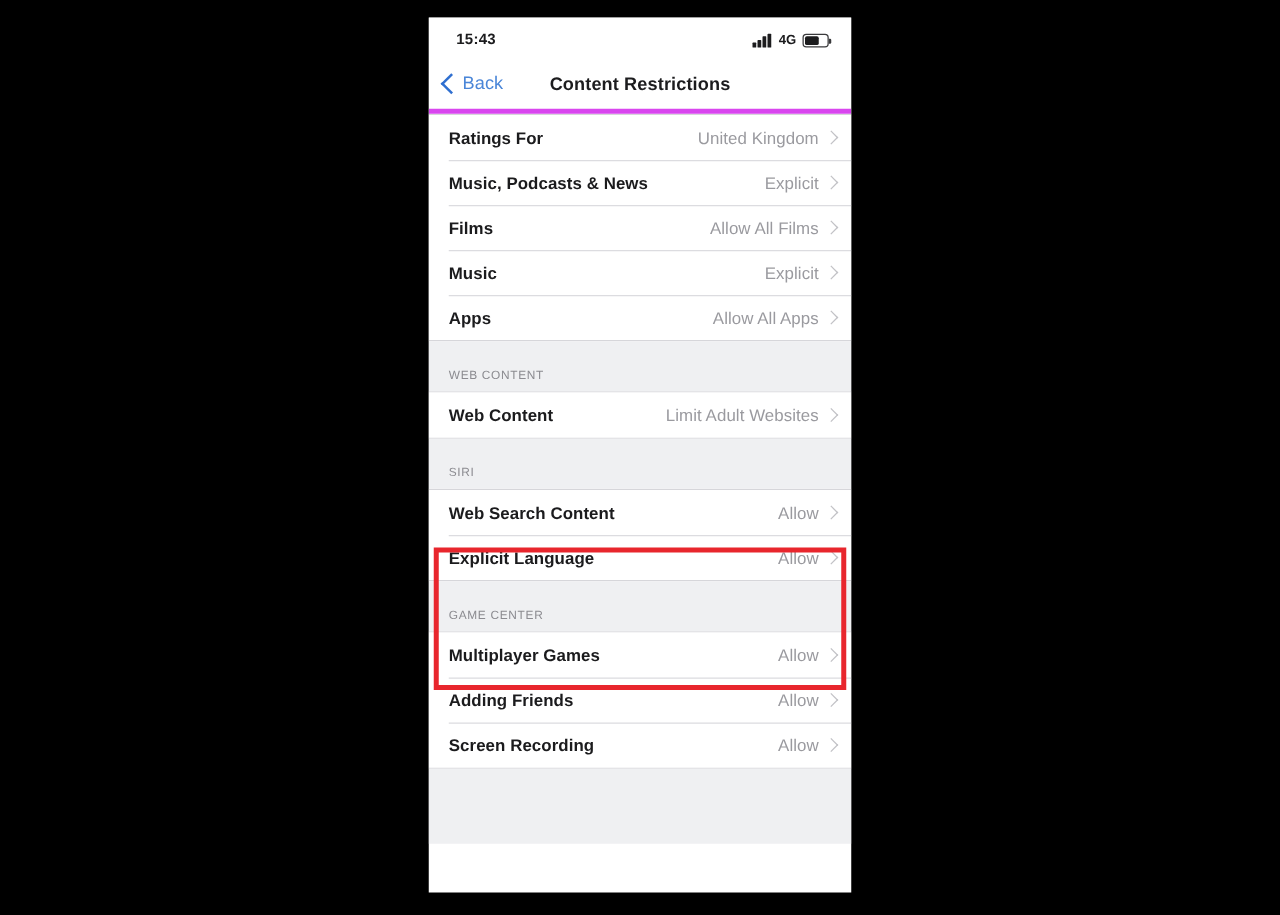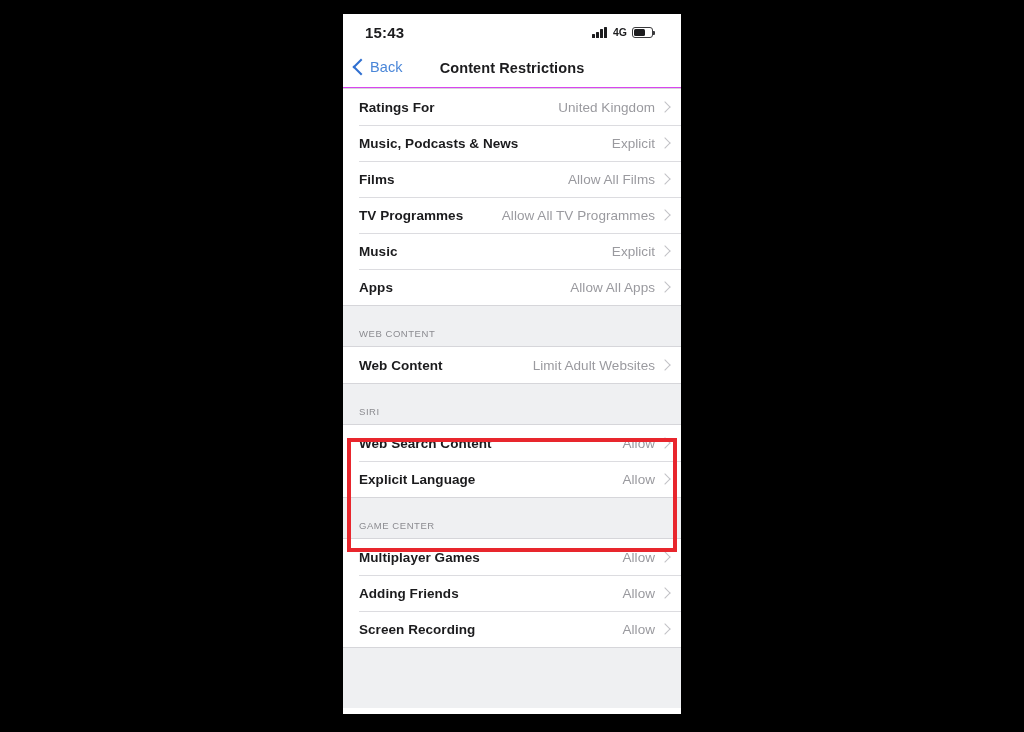--- a/index.html
+++ b/index.html
@@ -34,28 +34,28 @@
   
   .statusbar {
     position: relative;
     height: 40px;
     background: #ffffff;
   }
   .status-time {
     position: absolute;
     left: 22px;
     top: 10px;
-    font-size: 15px;
+    font-size: 12px;
     font-weight: bold;
     color: #1c1c1e;
     letter-spacing: 0.2px;
   }
   .status-right {
     position: absolute;
-    right: 28px;
+    right: 18px;
     top: 11px;
     display: flex;
     align-items: center;
     gap: 4px;
     height: 14px;
   }
   .signal-bars {
     display: flex;
     align-items: flex-end;
     gap: 1.5px;
@@ -103,21 +103,21 @@
     bottom: 1px;
     background: #1c1c1e;
     border-radius: 1.5px;
   }
 
   
   .navbar {
     position: relative;
     height: 33px;
     background: #ffffff;
-    border-bottom: 1px solid #d946ef;
+    border-bottom: 4px solid #d946ef;
   }
   .nav-back {
     position: absolute;
     left: 12px;
     top: 5px;
     display: flex;
     align-items: center;
     gap: 2px;
     cursor: pointer;
   }
@@ -284,27 +284,20 @@
             </span>
           </div>
           <div class="row">
             <span class="row-label">Films</span>
             <span class="row-right">
               <span class="row-value">Allow All Films</span>
               <span class="chev-right"></span>
             </span>
           </div>
           <div class="row">
-            <span class="row-label">TV Programmes</span>
-            <span class="row-right">
-              <span class="row-value">Allow All TV Programmes</span>
-              <span class="chev-right"></span>
-            </span>
-          </div>
-          <div class="row">
             <span class="row-label">Music</span>
             <span class="row-right">
               <span class="row-value">Explicit</span>
               <span class="chev-right"></span>
             </span>
           </div>
           <div class="row">
             <span class="row-label">Apps</span>
             <span class="row-right">
               <span class="row-value">Allow All Apps</span>

